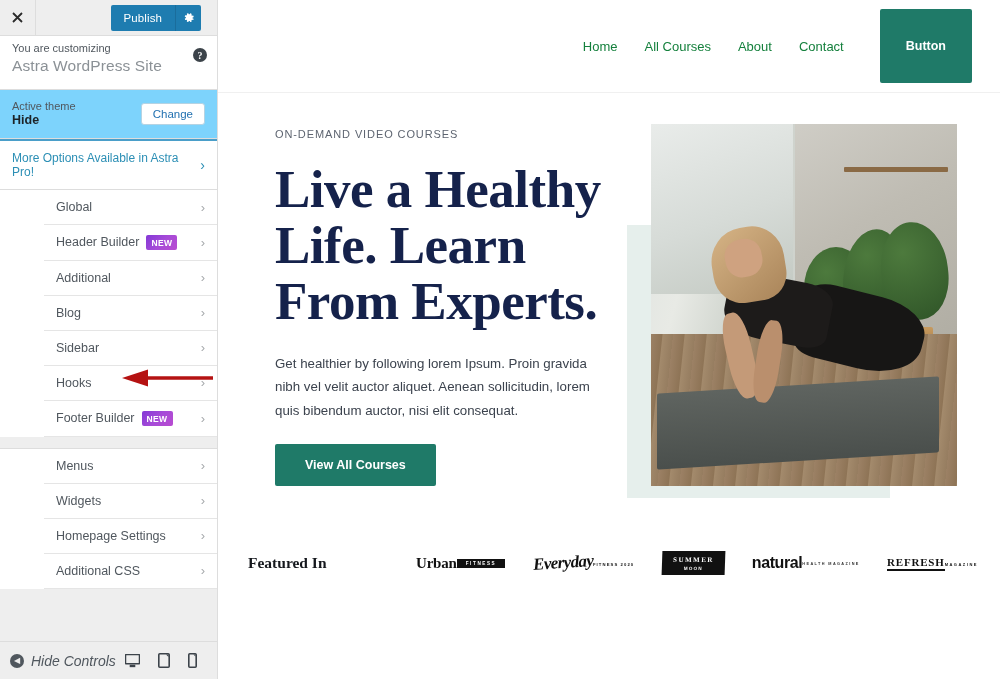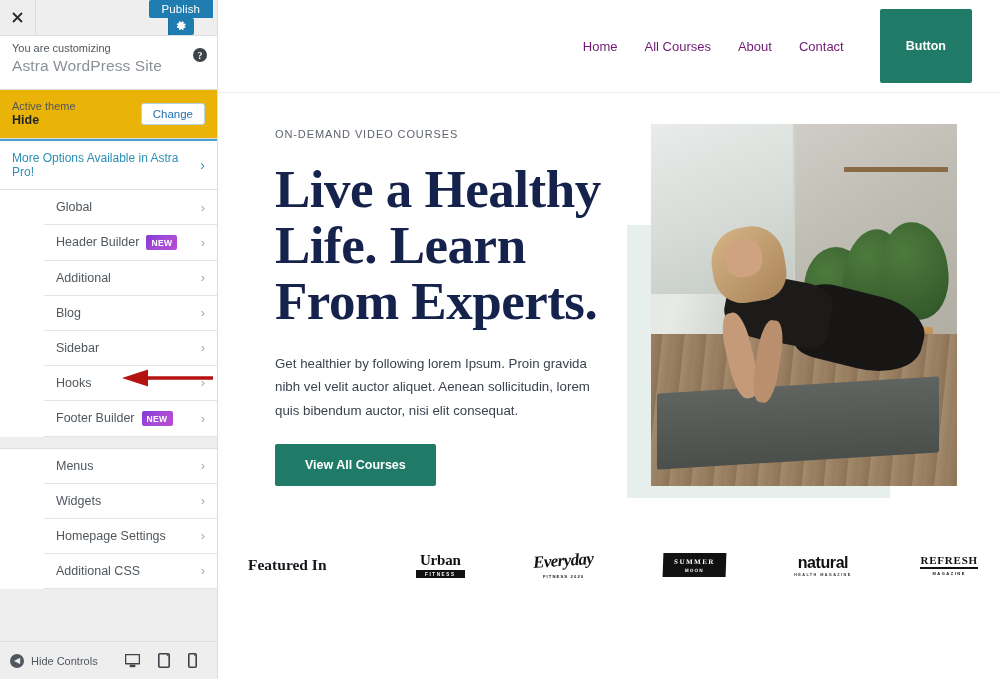--- a/index.html
+++ b/index.html
@@ -22,21 +22,21 @@
     height: 36px; background: #eeeeee;
     display: flex; align-items: stretch;
     border-bottom: 1px solid #ddd; flex: none;
   }
   .cz-close {
     width: 36px; display: flex; align-items: center; justify-content: center;
     border-right: 1px solid #ddd; cursor: pointer;
     color: #2b2b2b; font-size: 13px; font-weight: bold;
   }
   .cz-topbar-sp { flex: 1; }
-  .cz-publish-wrap { display: flex; align-items: center; padding-right: 4px; flex-direction: column; }
+  .cz-publish-wrap { display: flex; align-items: center; padding-right: 16px; }
   .cz-publish {
     background: #1e7cb0; color: #fff; border: none;
     height: 26px; padding: 0 13px; font-size: 11.5px;
     font-family: "Liberation Sans", sans-serif; cursor: pointer;
     border-radius: 2px 0 0 2px; letter-spacing: .1px;
   }
   .cz-gear {
     background: #1e7cb0; width: 26px; height: 26px;
     display: flex; align-items: center; justify-content: center;
     cursor: pointer; border-radius: 0 2px 2px 0; border-left: 1px solid #1a6d9c;
@@ -50,21 +50,21 @@
   .cz-head-title { font-size: 15.5px; color: #8b9196; font-weight: 400; letter-spacing: .1px; }
   .cz-help {
     position: absolute; right: 10px; top: 12px;
     width: 14px; height: 14px; border-radius: 50%;
     background: #3c434a; color: #fff; font-size: 10px; font-weight: bold;
     display: flex; align-items: center; justify-content: center;
     cursor: pointer; font-family: "Liberation Serif", serif;
   }
 
   .cz-theme {
-    background: #eab308; border-bottom: 1px solid #ddd;
+    background: #7dd3fc; border-bottom: 1px solid #ddd;
     padding: 10px 12px 11px 12px; display: flex;
     align-items: center; justify-content: space-between; flex: none;
     min-height: 48px;
   }
   .cz-theme-lbl { font-size: 11px; color: #50575e; }
   .cz-theme-name { font-size: 12.5px; color: #1d2327; font-weight: bold; margin-top: 1px; }
   .cz-change {
     border: 1px solid #b5d3e3; background: #fff; color: #2271b1;
     font-size: 11.5px; padding: 4px 11px; border-radius: 3px; cursor: pointer;
     font-family: "Liberation Sans", sans-serif;
@@ -100,21 +100,21 @@
   .cz-footer {
     height: 38px; background: #eee; border-top: 1px solid #ddd;
     display: flex; align-items: center; padding: 0 10px; flex: none;
   }
   .cz-hide { display: flex; align-items: center; cursor: pointer; }
   .cz-hide-ic {
     width: 14px; height: 14px; border-radius: 50%; background: #50575e;
     color: #eee; font-size: 8px; display: flex; align-items: center;
     justify-content: center; margin-right: 7px;
   }
-  .cz-hide-lbl { font-size: 11px; color: #50575e; }
+  .cz-hide-lbl { font-size: 14px; color: #50575e; font-style: italic; }
   .cz-devs { margin-left: auto; display: flex; gap: 18px; padding-right: 10px; }
   .cz-dev { cursor: pointer; display: flex; align-items: center; }
 
   
   .preview { flex: 1; height: 679px; background: #fff; overflow: hidden; position: relative; }
 
   .site-header {
     height: 93px; background: #fff; display: flex; align-items: center;
     padding: 0 28px 0 10px; border-bottom: 1px solid #f0f0f0;
   }
@@ -127,21 +127,21 @@
   .logo-txt { position: relative; z-index: 2; text-align: center; }
   .logo-main {
     font-family: "Liberation Serif", serif; font-size: 16.5px;
     letter-spacing: 4.2px; color: #14181f; font-weight: 400; white-space: nowrap;
   }
   .logo-sub {
     font-size: 6.2px; letter-spacing: 2.3px; color: #1d2430;
     font-weight: bold; margin-top: 3px;
   }
   .nav { margin-left: auto; display: flex; align-items: center; gap: 27px; }
-  .nav a { font-size: 13px; color: #701a75; text-decoration: none; cursor: pointer; }
+  .nav a { font-size: 13px; color: #15803d; text-decoration: none; cursor: pointer; }
   .nav-btn {
     background: #1f7a68; color: #fff; font-size: 12.5px; font-weight: bold;
     padding: 30px 26px; border: none; cursor: pointer; margin-left: 9px;
     font-family: "Liberation Sans", sans-serif; border-radius: 2px;
   }
 
   .hero { display: flex; padding: 31px 26px 0 57px; position: relative; }
   .hero-left { width: 352px; flex: none; padding-top: 4px; }
   .eyebrow {
     font-size: 11px; letter-spacing: .9px; color: #5d6470;
@@ -243,21 +243,21 @@
   }
 
   .featured {
     display: flex; align-items: center; padding: 42px 22px 0 30px;
   }
   .feat-lbl {
     font-family: "Liberation Serif", serif; font-weight: bold;
     font-size: 15.5px; color: #15181d; width: 168px; flex: none;
   }
   .feat-logos { display: flex; flex: 1; align-items: center; justify-content: space-between; }
-  .flogo { display: flex; flex-direction: column; align-items: center; }
+  .flogo { display: flex; flex-direction: row; align-items: center; }
 
   .lg-urban-t { font-family: "Liberation Serif", serif; font-weight: bold; font-size: 15px; color: #111; letter-spacing: -.2px; }
   .lg-urban-b { background: #111; color: #fff; font-size: 4.6px; letter-spacing: 1.6px; padding: 2px 9px 1.5px; margin-top: 1px; font-weight: bold; }
   .lg-every-t { font-family: "Liberation Serif", serif; font-style: italic; font-weight: bold; font-size: 17px; color: #111; transform: rotate(-4deg); letter-spacing: -.6px; }
   .lg-every-b { font-size: 4.2px; letter-spacing: 1.1px; color: #111; margin-top: 3px; font-weight: bold; }
   .lg-summer { background: #111; padding: 5px 11px 4px; transform: skewX(-2deg); text-align: center; }
   .lg-summer-t { color: #fff; font-family: "Liberation Serif", serif; font-size: 7px; letter-spacing: 1.5px; font-weight: bold; }
   .lg-summer-b { color: #fff; font-size: 4.6px; letter-spacing: 1.2px; margin-top: 2px; font-weight: bold; }
   .lg-nat-t { font-size: 16px; color: #111; font-weight: bold; letter-spacing: -.4px; position: relative; }
   .lg-nat-b { font-size: 3.8px; letter-spacing: 1.4px; color: #333; margin-top: 1px; font-weight: bold; }

